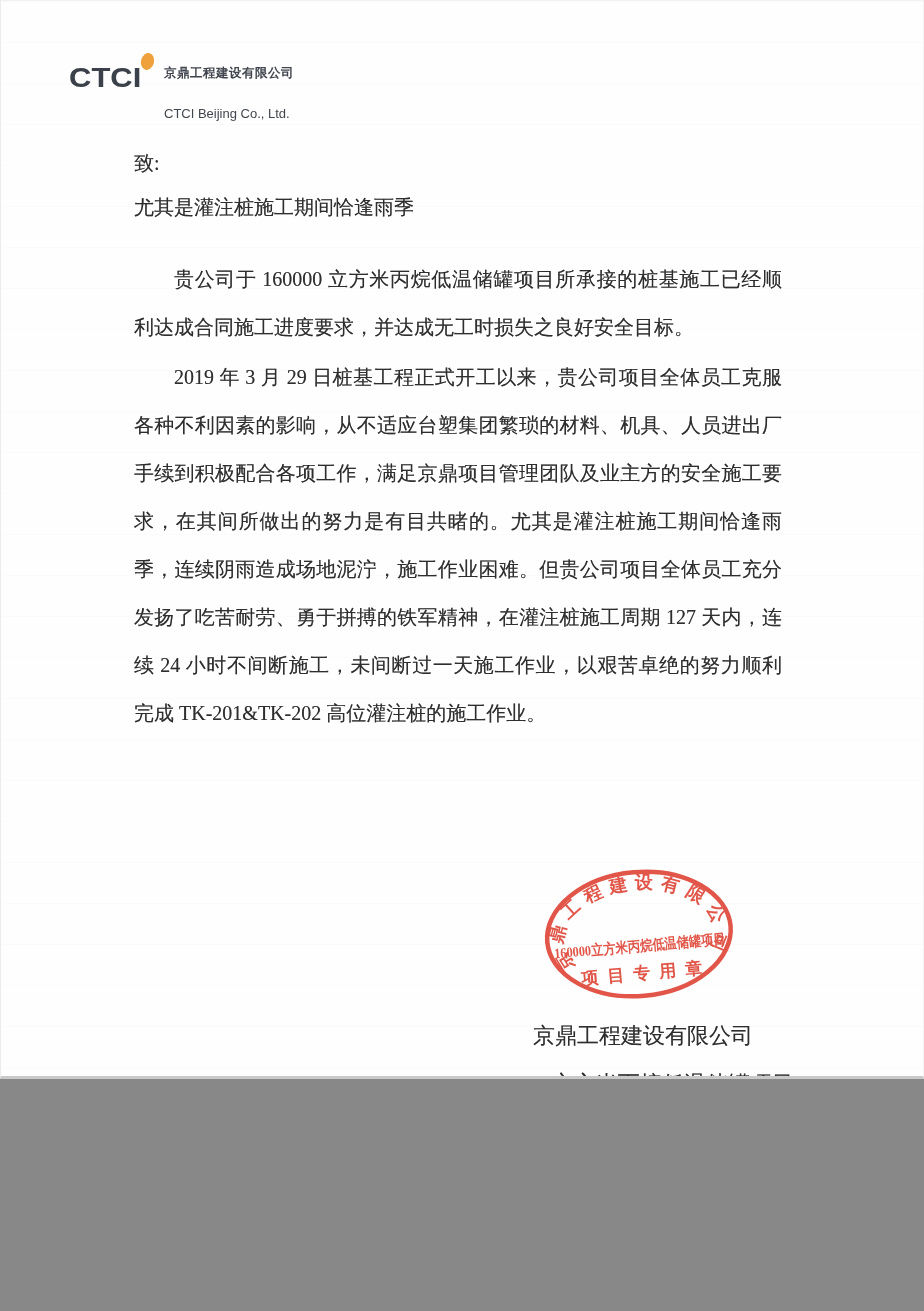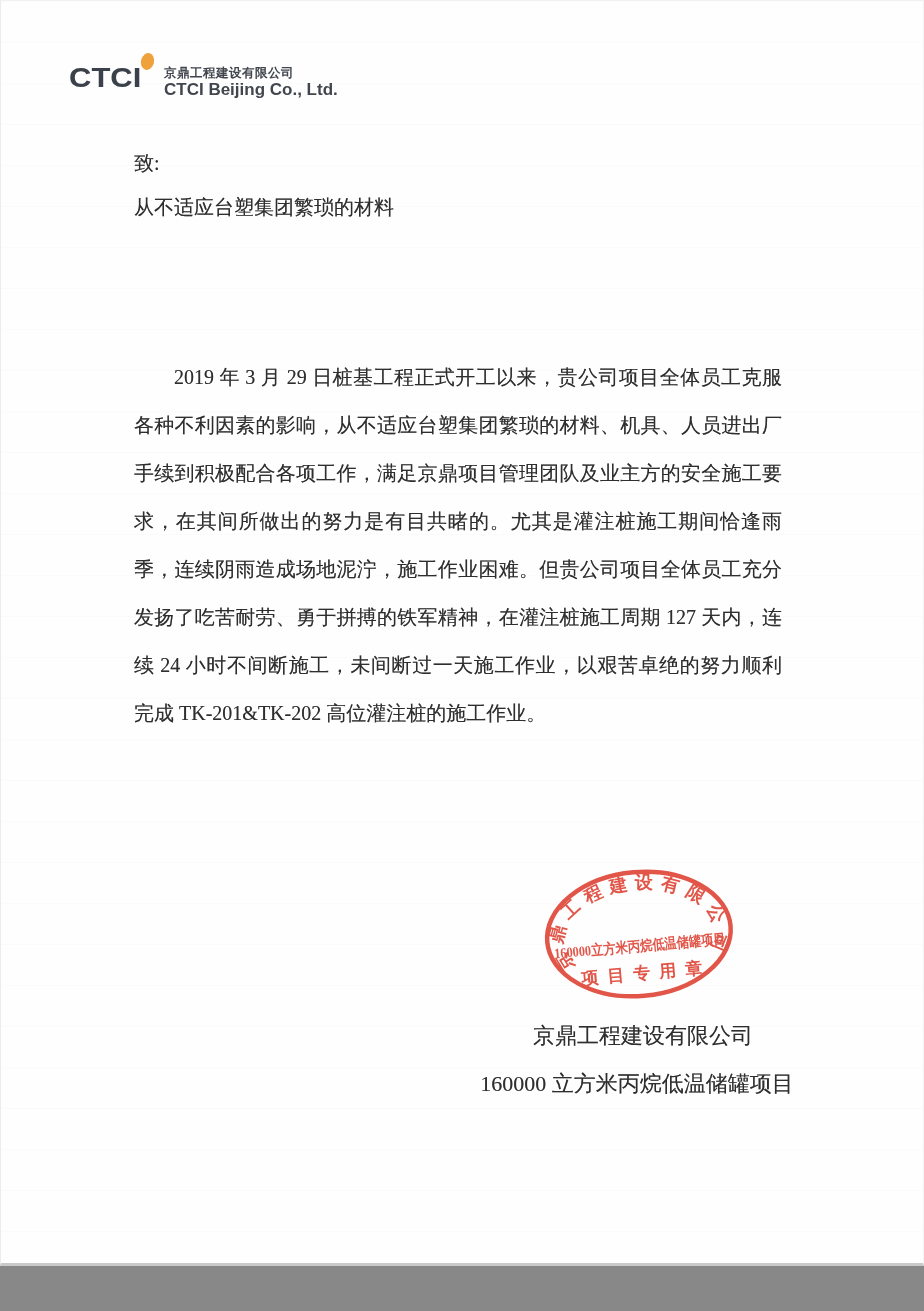--- a/index.html
+++ b/index.html
@@ -1,19 +1,19 @@
 <!DOCTYPE html>
 <html><head>
 <meta charset="utf-8">
 <style>
   html, body { margin: 0; padding: 0; background: #888; }
   .page {
     position: relative;
     width: 924px;
-    height: 1266px;
+    height: 1079px;
     margin: 0 auto;
     background:
       repeating-linear-gradient(180deg,
         rgba(190,190,190,0.05) 0px, rgba(190,190,190,0.05) 1px,
         rgba(255,255,255,0) 1px, rgba(255,255,255,0) 41px),
       #fefefe;
     border-left: 1px solid #ececec;
     border-top: 1px solid #f1f1f1;
     border-right: 1px solid #f3f3f3;
     border-bottom: 3px solid #c9c9c9;
@@ -33,21 +33,21 @@
     transform: scaleY(0.92);
   }
   .logo-dot {
     position: absolute; left: 72px; top: 4px;
     width: 13px; height: 17px; border-radius: 50%;
     background: #efa13c; transform: rotate(15deg);
   }
   .logo-names { position: absolute; left: 95px; top: 15px; width: 220px;
     font-family: "Liberation Sans", "DejaVu Sans", sans-serif; color: #41464e; }
   .logo-cn { font-size: 12.5px; font-weight: 700; line-height: 18px; letter-spacing: 0.5px; }
-  .logo-en { font-size: 17px; font-weight: 700; line-height: 15px; }
+  .logo-en { font-size: 13px; font-weight: 400; line-height: 15px; margin-top: 24px; }
 
   
   .textcol {
     position: absolute; left: 133px; width: 648px;
     font-size: 20px; line-height: 48px;
     text-align: justify; word-break: break-all;
     color: #2e2e2e;
     text-shadow: 0 0 0.5px rgba(70,70,70,0.55);
   }
   .greeting   { top: 138px; }
@@ -85,22 +85,23 @@
     <div class="logo-wordmark">CTCI</div>
     <div class="logo-dot"></div>
     <div class="logo-names">
       <div class="logo-cn">京鼎工程建设有限公司</div>
       <div class="logo-en">CTCI Beijing Co., Ltd.</div>
     </div>
   </div>
 
   <div class="textcol greeting">致:</div>
 
-  <div class="textcol recipient">从不适应台塑集团繁琐的材料</div>
+  <div class="textcol recipient">尤其是灌注桩施工期间恰逢雨季</div>
 
+  <p class="textcol para para-1">贵公司于 160000 立方米丙烷低温储罐项目所承接的桩基施工已经顺利达成合同施工进度要求，并达成无工时损失之良好安全目标。</p>
 
   <p class="textcol para para-2">2019 年 3 月 29 日桩基工程正式开工以来，贵公司项目全体员工克服各种不利因素的影响，从不适应台塑集团繁琐的材料、机具、人员进出厂手续到积极配合各项工作，满足京鼎项目管理团队及业主方的安全施工要求，在其间所做出的努力是有目共睹的。尤其是灌注桩施工期间恰逢雨季，连续阴雨造成场地泥泞，施工作业困难。但贵公司项目全体员工充分发扬了吃苦耐劳、勇于拼搏的铁军精神，在灌注桩施工周期 127 天内，连续 24 小时不间断施工，未间断过一天施工作业，以艰苦卓绝的努力顺利完成 TK-201&amp;TK-202 高位灌注桩的施工作业。</p>
 
 
   <div class="stamp">
     <svg width="194" height="136" viewBox="0 0 194 136" xmlns="http://www.w3.org/2000/svg" xmlns:xlink="http://www.w3.org/1999/xlink">
       <defs>
         <path id="stamp-arc" d="M 27,87 A 76,47 0 1 1 167,87" fill="none"></path>
       </defs>
       <ellipse cx="97" cy="67" rx="92" ry="62" fill="none" stroke="#df4a3c" stroke-width="4.5"></ellipse>

